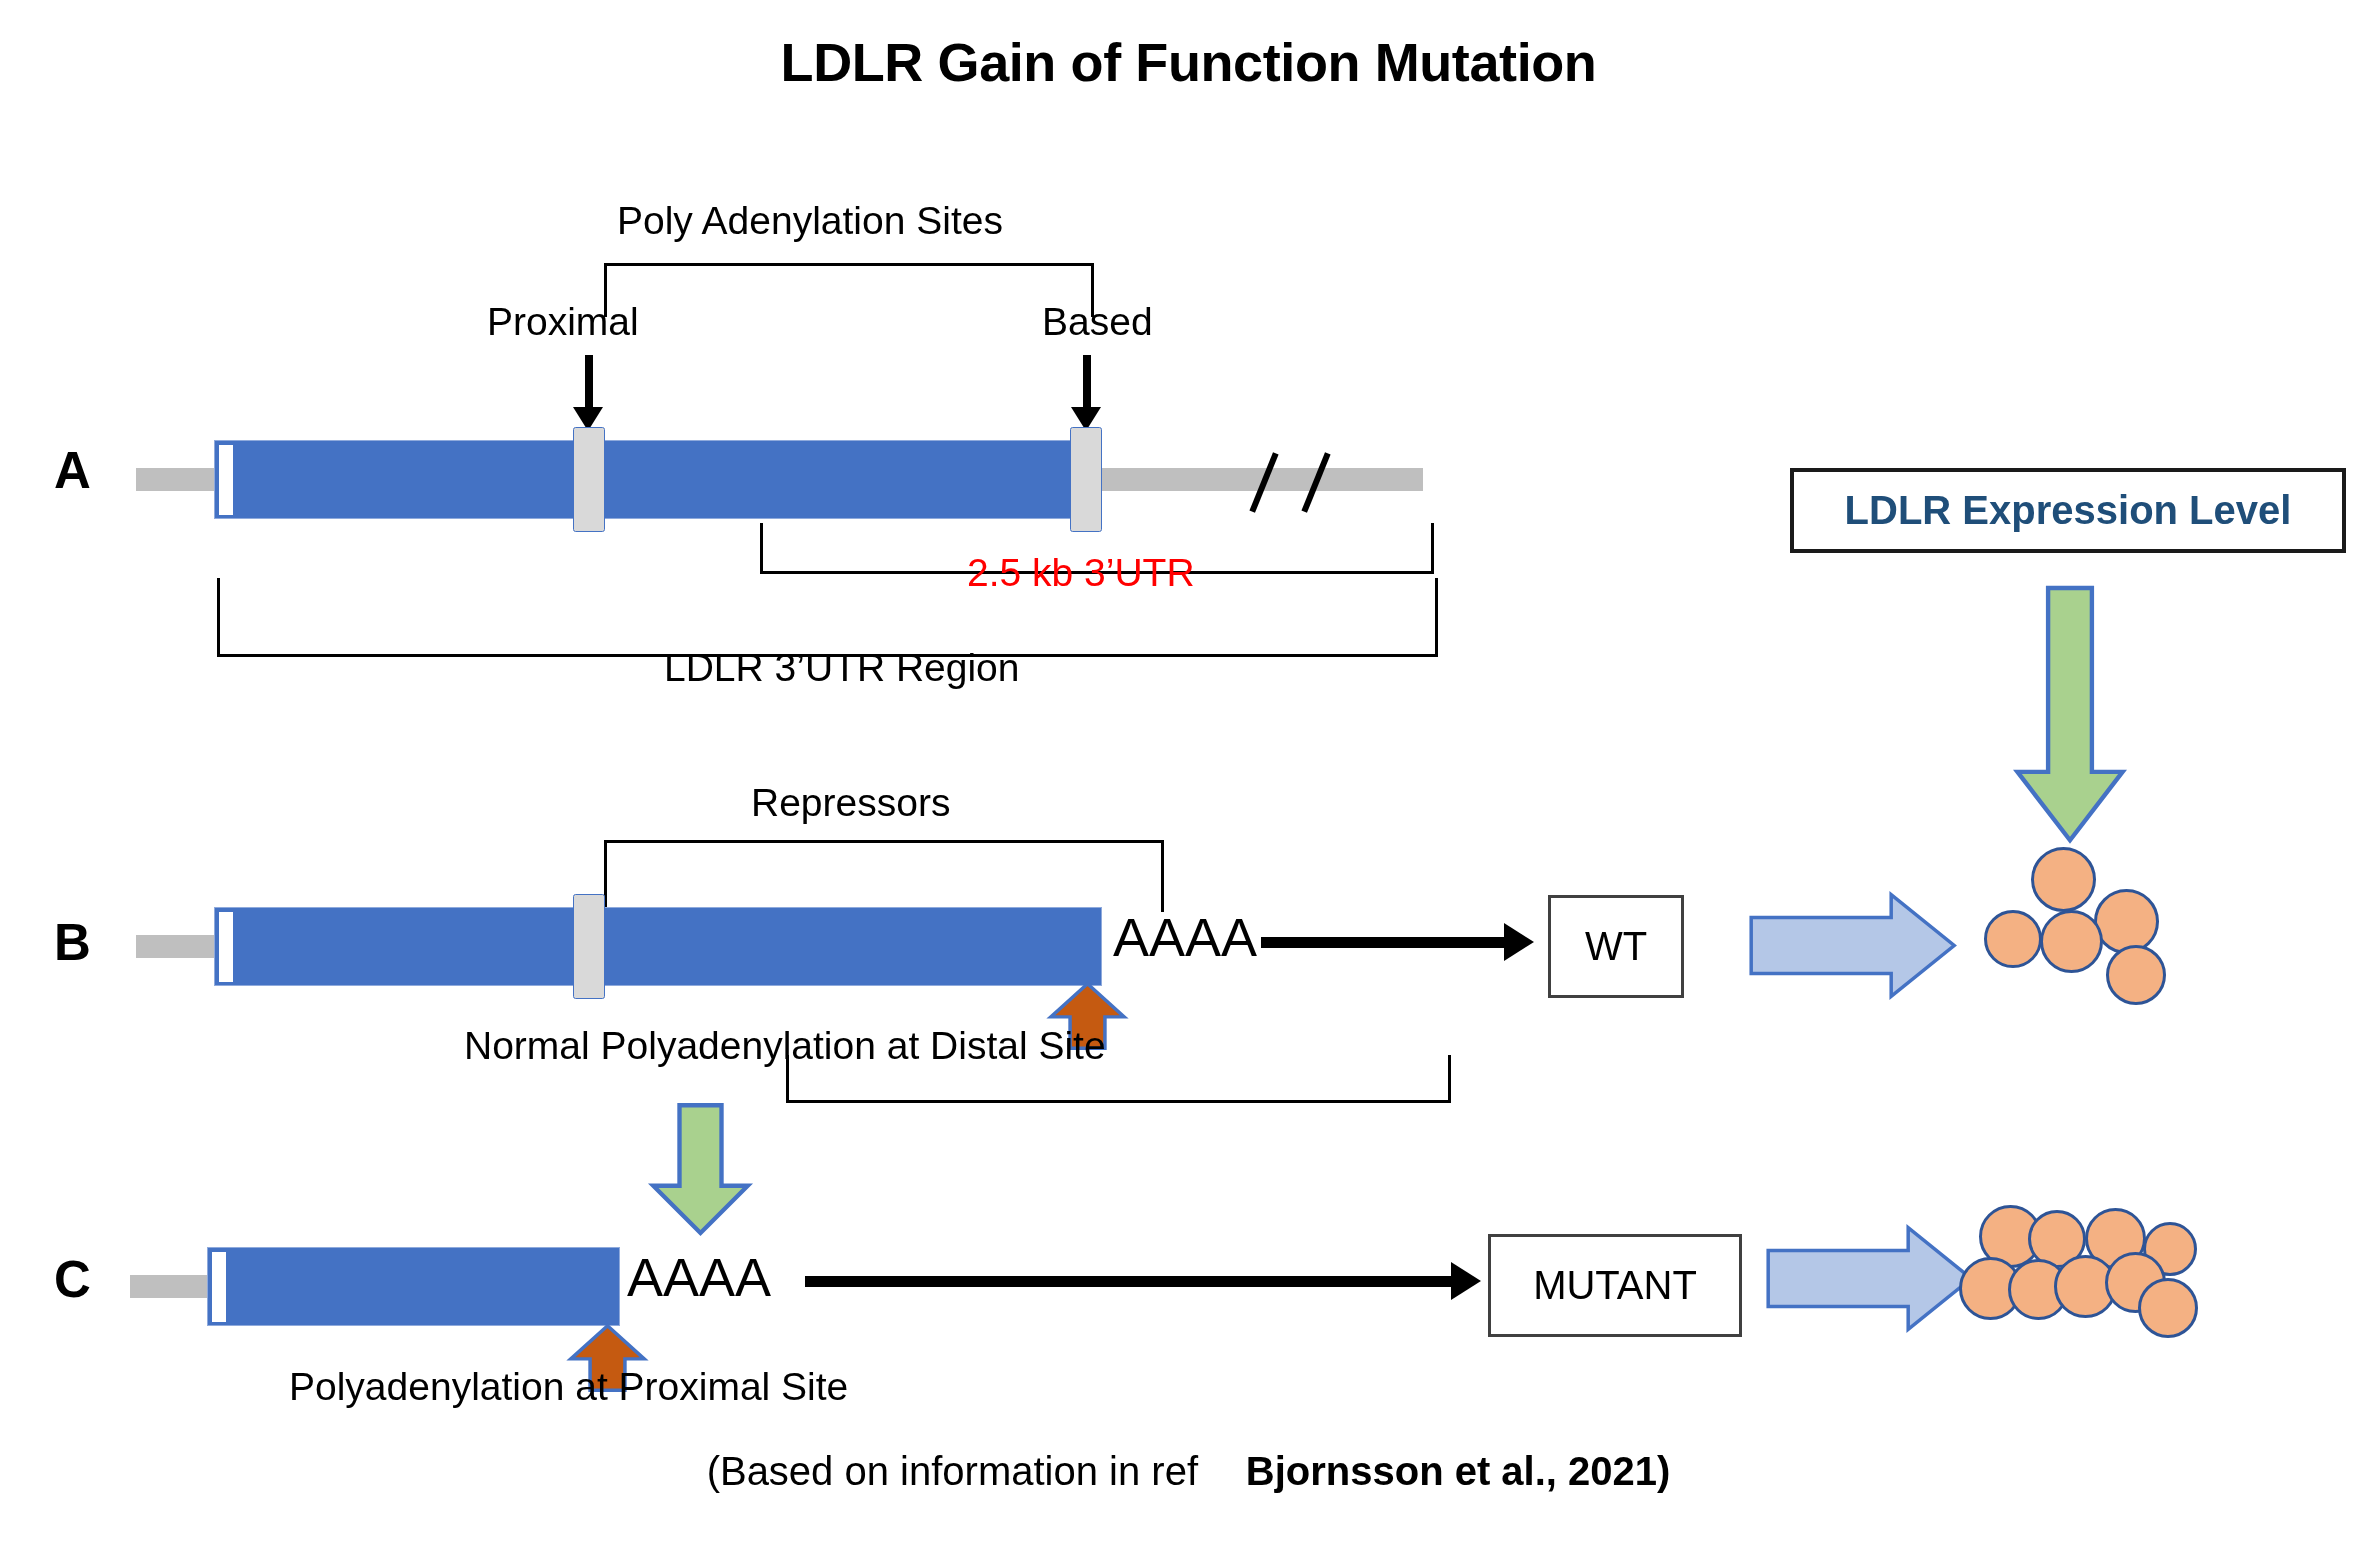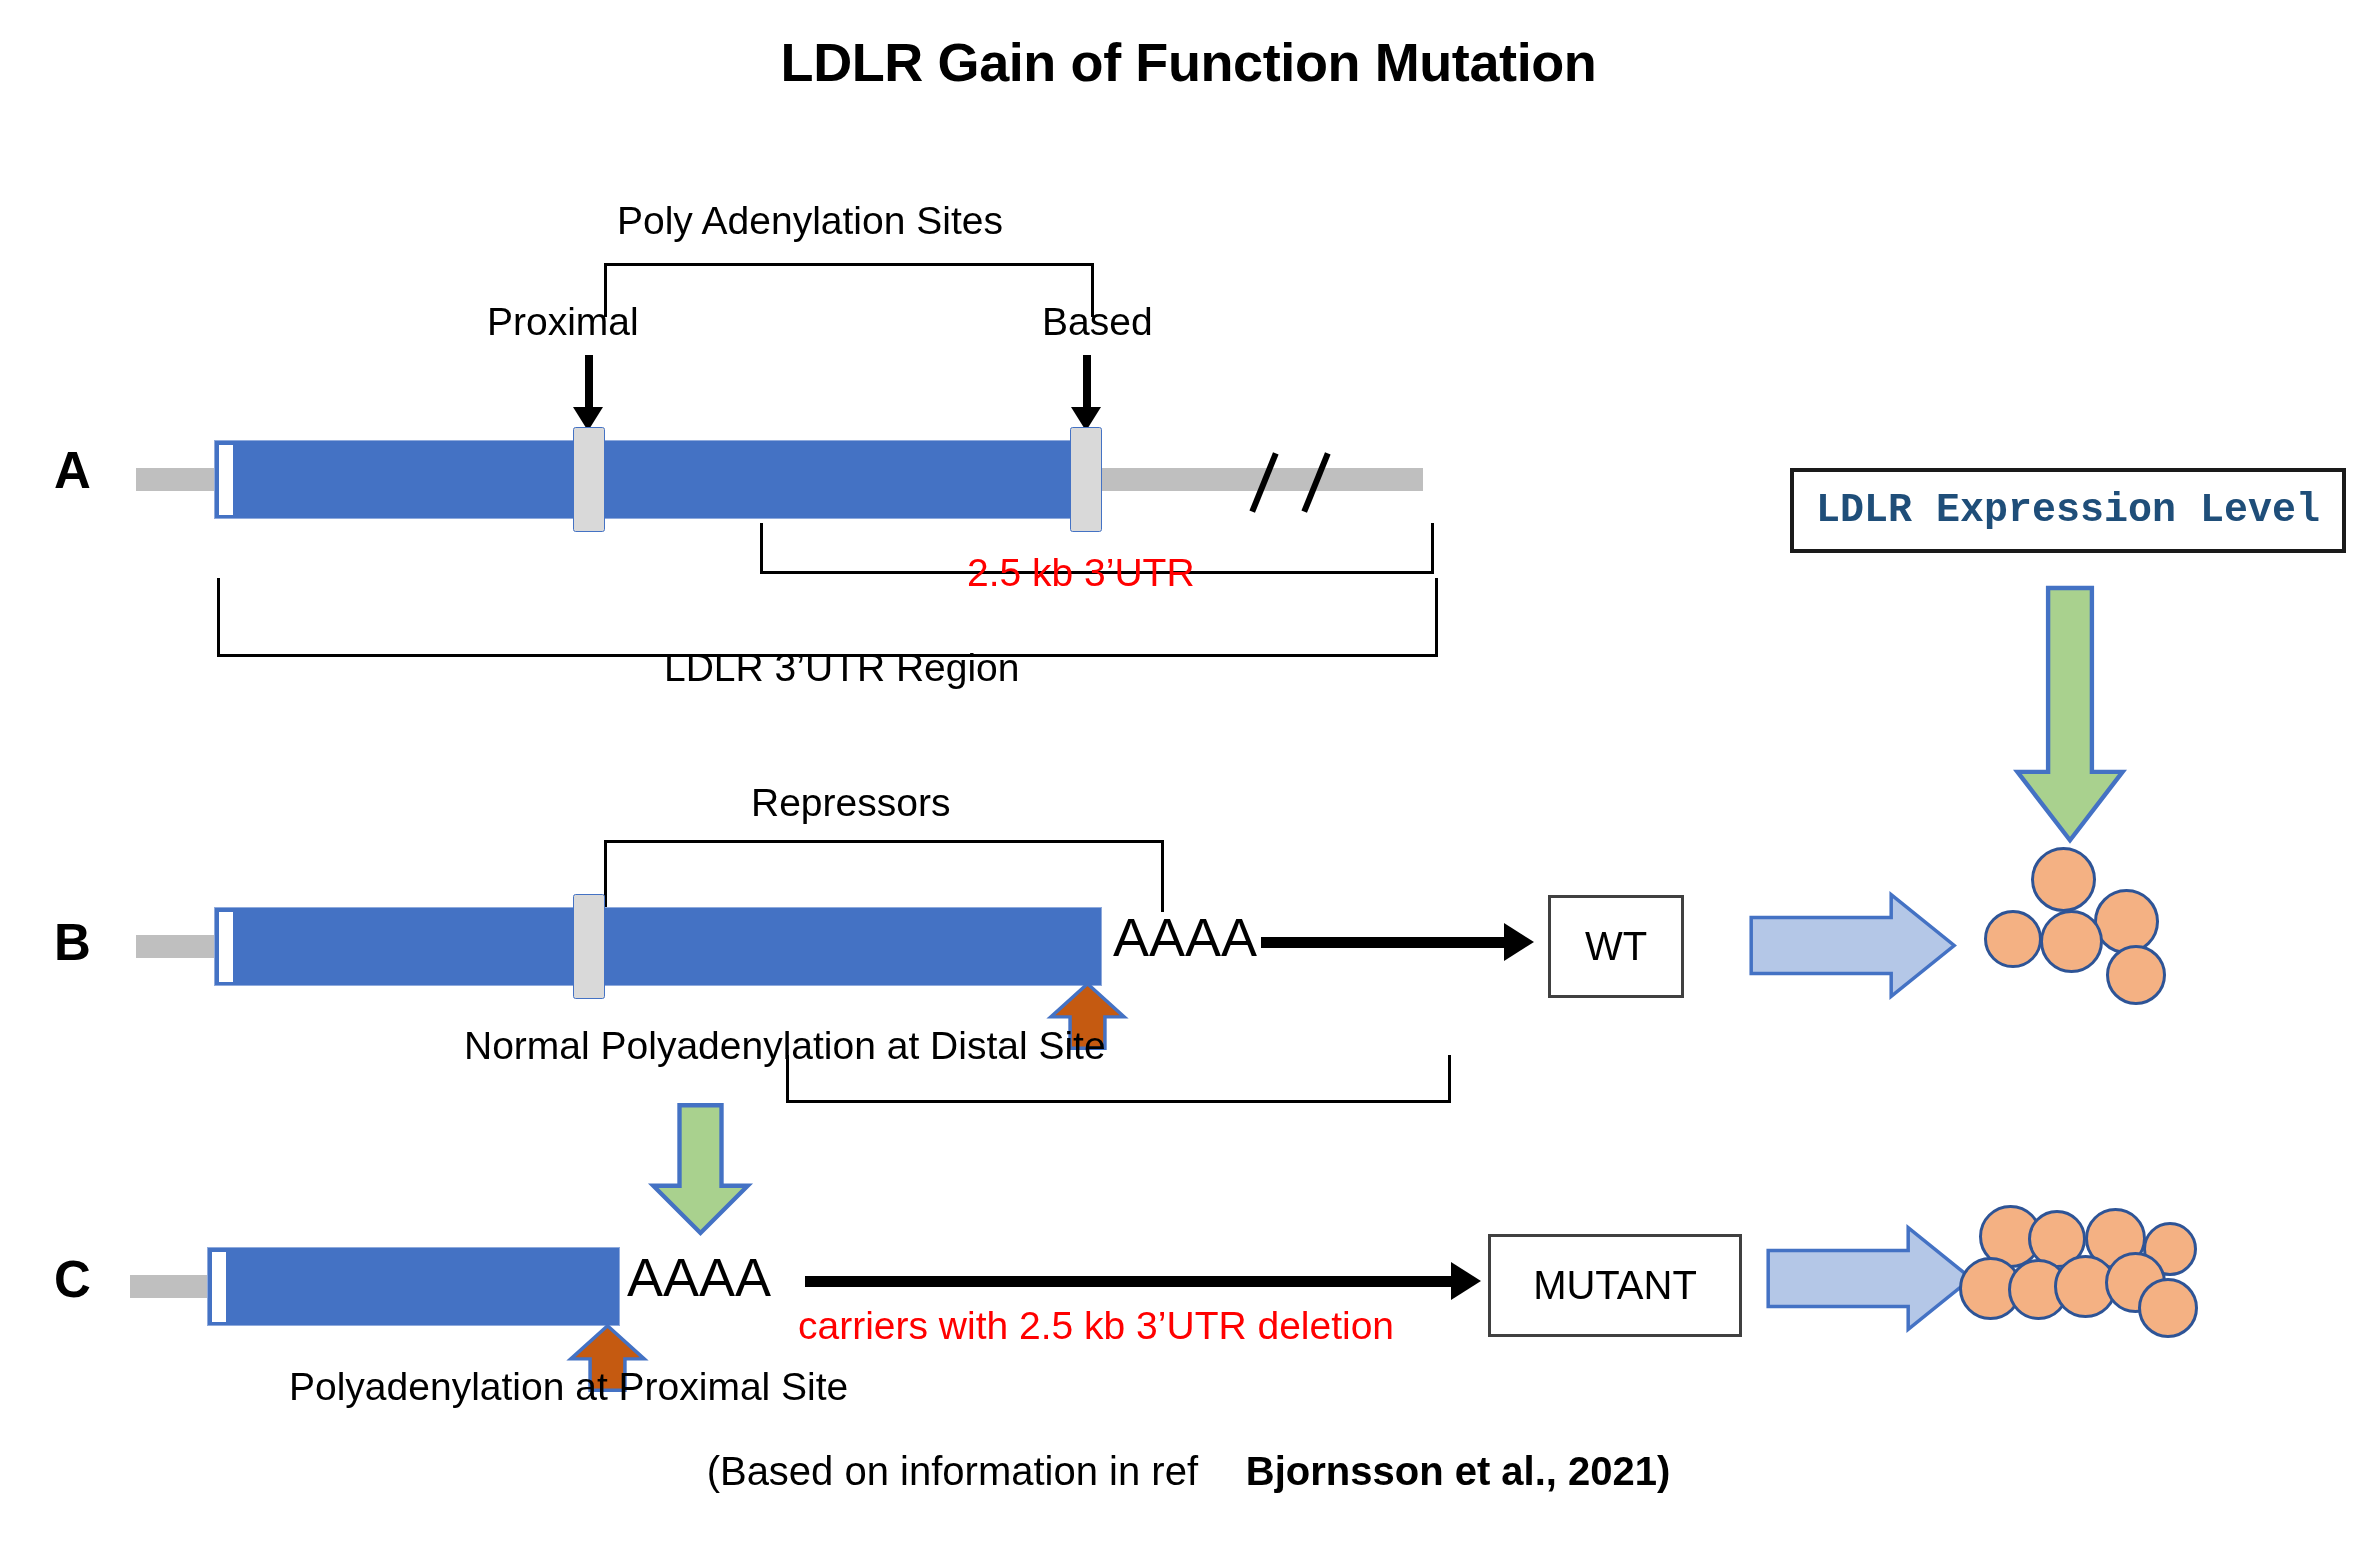--- a/index.html
+++ b/index.html
@@ -50,21 +50,21 @@
   
   .wt-box{
     border:3.5px solid #404040;background:#fff;box-sizing:border-box;
     display:flex;align-items:center;justify-content:center;font-size:40px;
   }
 
   
   .expr-box{
     border:4.4px solid #1a1a1a;background:#fff;box-sizing:border-box;
     display:flex;align-items:center;justify-content:center;
-    font-size:40px;font-weight:bold;color:#1F4E79;font-family:Liberation Mono, monospace;
+    font-size:40px;font-weight:bold;color:#1F4E79;
   }
 
   
   svg{display:block;overflow:visible;}
 
   .circle-dot{
     position:absolute;border-radius:50%;background:#F4B183;border:3.5px solid #2E5496;
     box-sizing:border-box;
   }
 
@@ -189,21 +189,20 @@
 
   <div class="abs" style="left:567px;top:1324px;">
     <svg width="81" height="68" viewBox="0 0 92 78">
       <polygon points="46,2 88,40 66,40 66,76 26,76 26,40 4,40" fill="#C55A11" stroke="#4472C4" stroke-width="4"></polygon>
     </svg>
   </div>
 
   <div class="abs arrow-line" style="left:805px;top:1276px;width:648px;"></div>
   <div class="abs arrow-head" style="left:1451px;top:1262px;"></div>
 
-  <div class="abs txt label-lg red" style="left:798px;top:1306px;">carriers with 2.5 kb 3’UTR deletion</div>
 
   <div class="abs wt-box" style="left:1488px;top:1226px;width:254px;height:103px;margin-top:8px;">
     <span>MUTANT</span>
   </div>
 
   <div class="abs" style="left:1768px;top:1226px;">
     <svg width="206" height="105" viewBox="0 0 235 120">
       <polygon points="0,28 160,28 160,2 232,60 160,118 160,92 0,92" fill="#B4C7E7" stroke="#4472C4" stroke-width="4"></polygon>
     </svg>
   </div>

